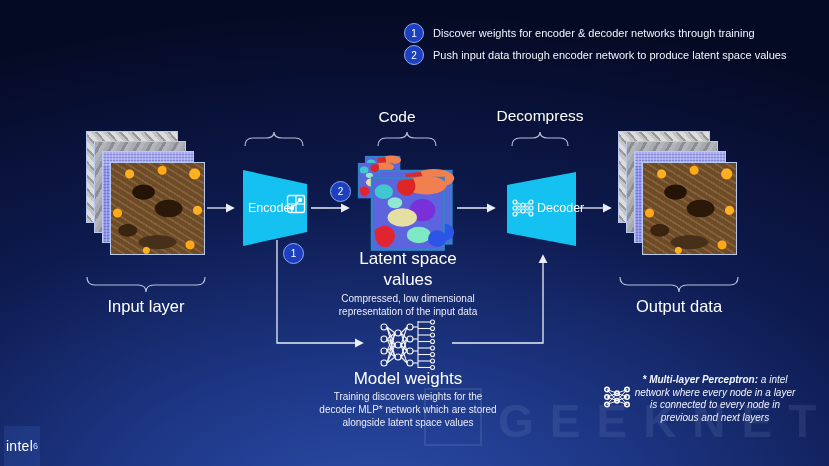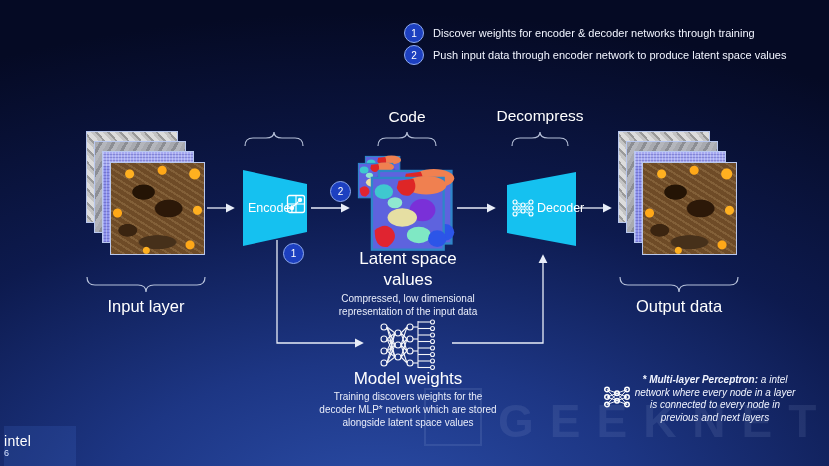--- a/index.html
+++ b/index.html
@@ -70,22 +70,22 @@
       repeating-linear-gradient(32deg, rgba(255,220,160,.14) 0 2px, transparent 2px 6px);
   }
   .watermark-text{
     font-size:46px;font-weight:700;letter-spacing:16px;
     color:rgba(162,182,226,0.12);white-space:nowrap;
   }
   .watermark-box{
     width:58px;height:58px;border:2px solid rgba(162,182,226,0.14);box-sizing:border-box;
   }
   .intel-tile{
-    width:72px;height:40px;background:rgba(70,115,215,0.18);
-    display:flex;flex-direction:column;align-items:flex-start;justify-content:center;
+    width:36px;height:40px;background:rgba(70,115,215,0.18);
+    display:flex;flex-direction:row;align-items:center;justify-content:center;
   }
   .intel-word{font-size:14px;font-weight:500;letter-spacing:.3px;color:#fff;line-height:14px;}
   .intel-num{font-size:9px;color:#d6e2ff;line-height:10px;}
 </style>
 </head>
 <body>
 
 <div class="canvas">
 
   <svg class="abs" style="left:0;top:0;" width="829" height="466" viewBox="0 0 829 466">
@@ -142,21 +142,21 @@
 
   <div class="abs badge" style="left:404px;top:23px;">
     <span>1</span>
   </div>
   <div class="abs callout-text" style="left:433px;top:27px;">Discover weights for encoder &amp; decoder networks through training</div>
   <div class="abs badge" style="left:404px;top:45px;">
     <span>2</span>
   </div>
   <div class="abs callout-text" style="left:433px;top:49px;">Push input data through encoder network to produce latent space values</div>
 
-  <div class="abs stage-label" style="left:357px;top:108px;width:100px;">Code</div>
+  <div class="abs stage-label" style="left:347px;top:108px;width:100px;">Code</div>
   <div class="abs stage-label" style="left:490px;top:107px;width:100px;">Decompress</div>
 
   <div class="abs" style="left:86px;top:131px;width:120px;height:125px;">
     <div class="layer tex-bw" style="left:0;top:0;"></div>
     <div class="layer tex-gray" style="left:8px;top:10px;"></div>
     <div class="layer tex-purple" style="left:16px;top:20px;"></div>
     <div class="layer tex-brown" style="left:24px;top:31px;"></div>
   </div>
   <div class="abs io-label" style="left:86px;top:297px;width:120px;">Input layer</div>
 

